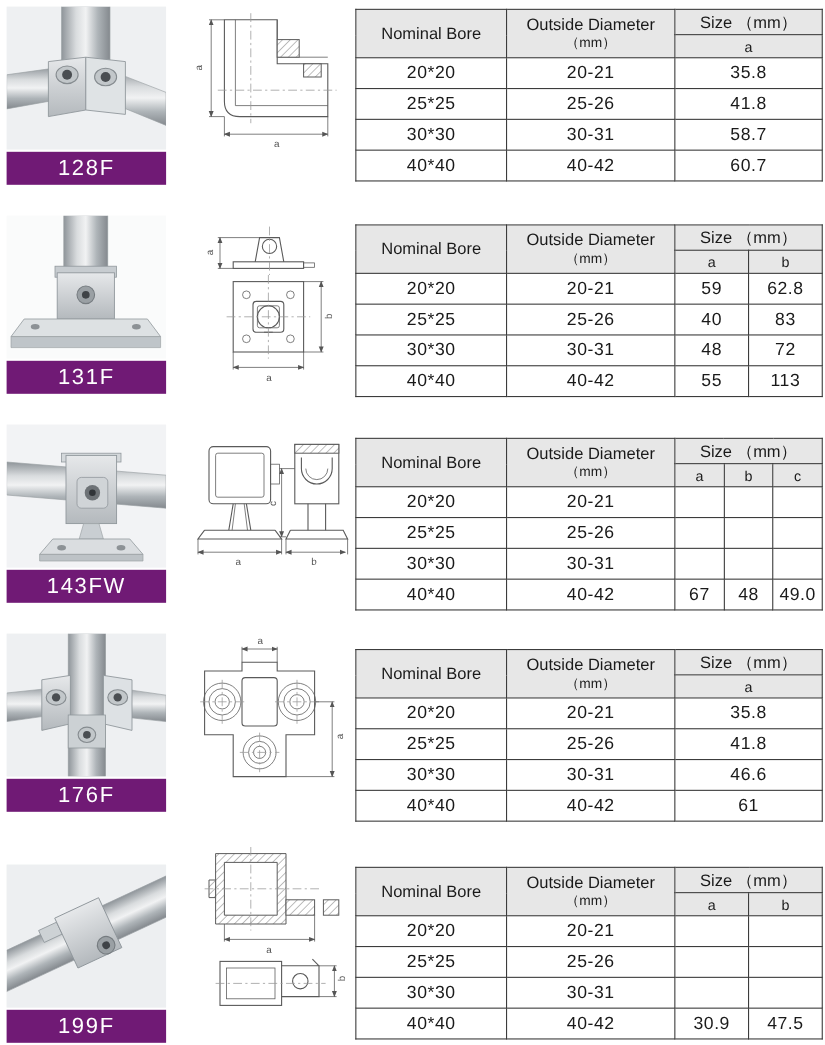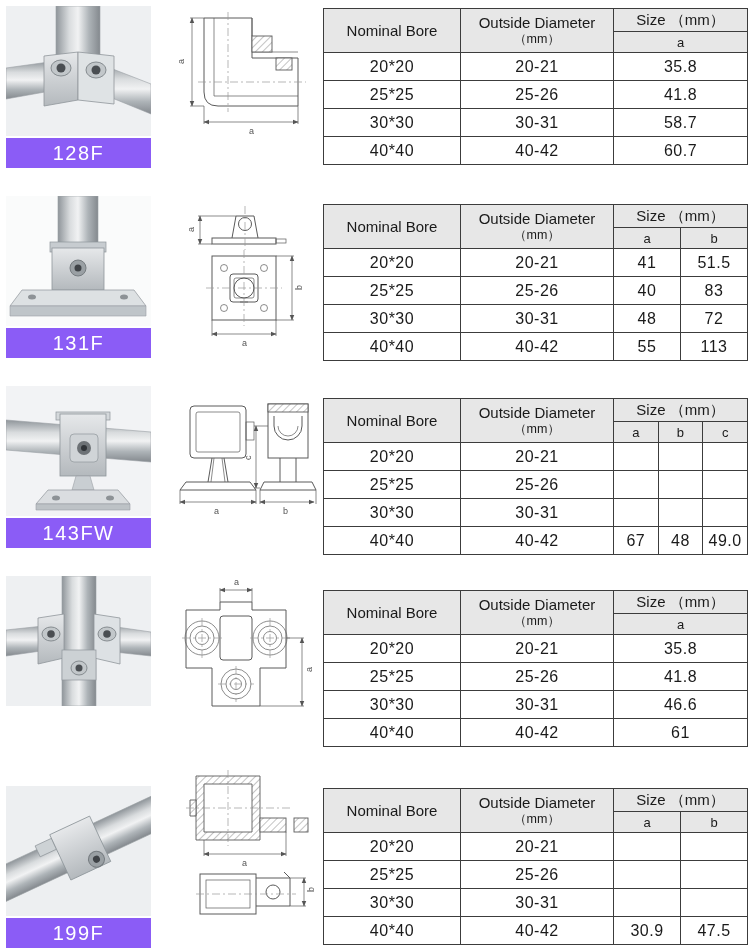--- a/index.html
+++ b/index.html
@@ -1,21 +1,21 @@
 <!DOCTYPE html>
 <html><head>
 <meta charset="utf-8">
 <style>
   html,body{margin:0;padding:0;background:#ffffff;}
   .page{position:relative;width:750px;height:950px;background:#fff;
         font-family:"Liberation Sans",sans-serif;color:#1a1a1a;overflow:hidden;}
   .product-row{position:relative;height:190px;}
   .photo-col{position:absolute;left:6px;top:6px;width:145px;}
   .photo{position:relative;width:145px;height:130px;overflow:hidden;background:#f0f2f3;}
-  .model-badge{height:30px;margin-top:2px;background:#8b5cf6;color:#ffffff;
+  .model-badge{height:30px;margin-top:2px;background:#701a75;color:#ffffff;
                display:flex;align-items:center;justify-content:center;
                font-size:20px;letter-spacing:1.5px;}
   .drawing-col{position:absolute;left:156px;top:2px;width:164px;height:168px;}
   .table-col{position:absolute;left:323px;}
   .product-row:nth-child(1) .table-col{top:8px}
   .product-row:nth-child(2) .table-col{top:14px}
   .product-row:nth-child(3) .table-col{top:18px}
   .product-row:nth-child(4) .table-col{top:20px}
   .product-row:nth-child(5) .table-col{top:28px}
   .product-row:nth-child(5) .photo-col{top:26px}
@@ -214,22 +214,22 @@
             </tr>
             <tr>
               <th class="th-sub">a</th>
               <th class="th-sub">b</th>
             </tr>
           </thead>
           <tbody>
             <tr>
               <td>20*20</td>
               <td>20-21</td>
-              <td>41</td>
-              <td>51.5</td>
+              <td>59</td>
+              <td>62.8</td>
             </tr>
             <tr>
               <td>25*25</td>
               <td>25-26</td>
               <td>40</td>
               <td>83</td>
             </tr>
             <tr>
               <td>30*30</td>
               <td>30-31</td>
@@ -361,20 +361,23 @@
           <polygon points="88,38 114,42 114,88 88,82" fill="#dde1e4" stroke="#8f969b" stroke-width="0.8"></polygon>
           <rect x="56" y="74" width="34" height="30" fill="#ccd1d4" stroke="#8f969b" stroke-width="0.7"></rect>
           <ellipse cx="45" cy="58" rx="9" ry="7" fill="#c2c7ca" stroke="#868c90"></ellipse>
           <circle cx="45" cy="58" r="3.8" fill="#4a4e52"></circle>
           <ellipse cx="101" cy="58" rx="9" ry="7" fill="#c2c7ca" stroke="#868c90"></ellipse>
           <circle cx="101" cy="58" r="3.8" fill="#4a4e52"></circle>
           <ellipse cx="73" cy="92" rx="8" ry="7" fill="#c2c7ca" stroke="#868c90"></ellipse>
           <circle cx="73" cy="92" r="3.5" fill="#4a4e52"></circle>
         </svg>
       </div>
+      <div class="model-badge">
+        <span>176F</span>
+      </div>
     </div>
     <div class="drawing-col">
       <svg width="164" height="168" viewBox="0 0 164 168">
         <path class="ln" d="M30,38 H64 V30 H96 V38 H130 V96 H104 V134 H56 V96 H30 Z"></path>
         <rect x="64" y="44" width="32" height="44" rx="3" class="ln"></rect>
         <g class="lnt">
           <circle cx="46" cy="66" r="17"></circle>
             <circle cx="46" cy="66" r="12"></circle>
             <circle cx="46" cy="66" r="6.5"></circle>
           <circle cx="114" cy="66" r="17"></circle>

